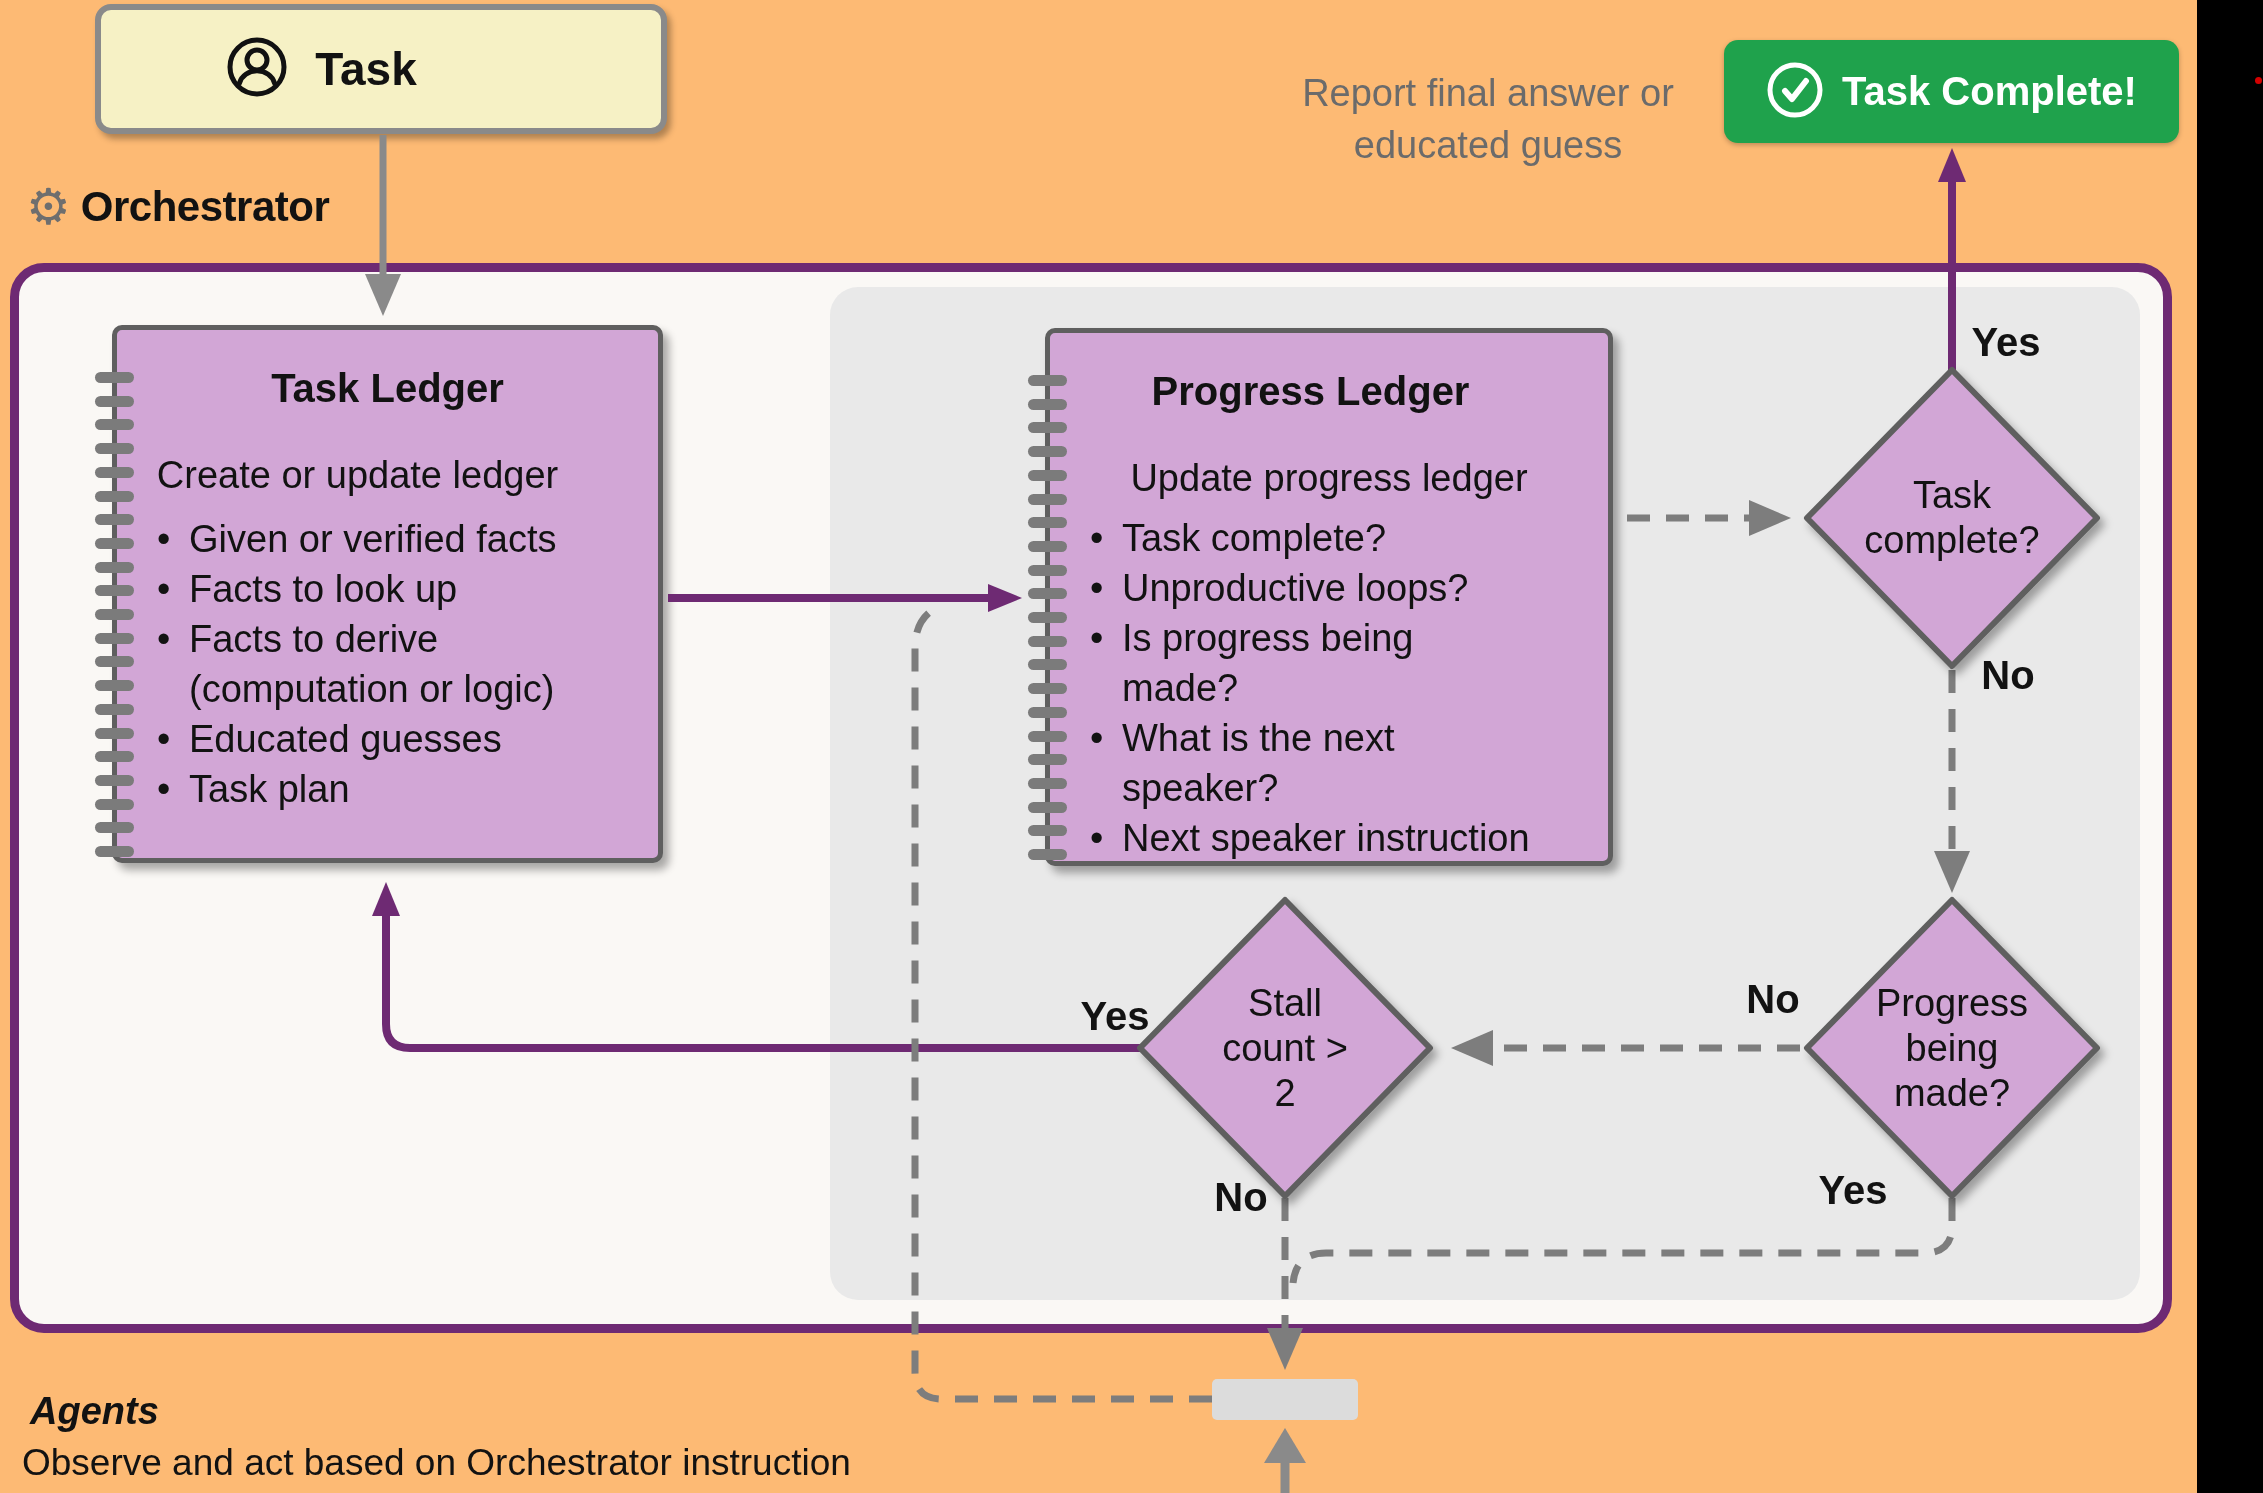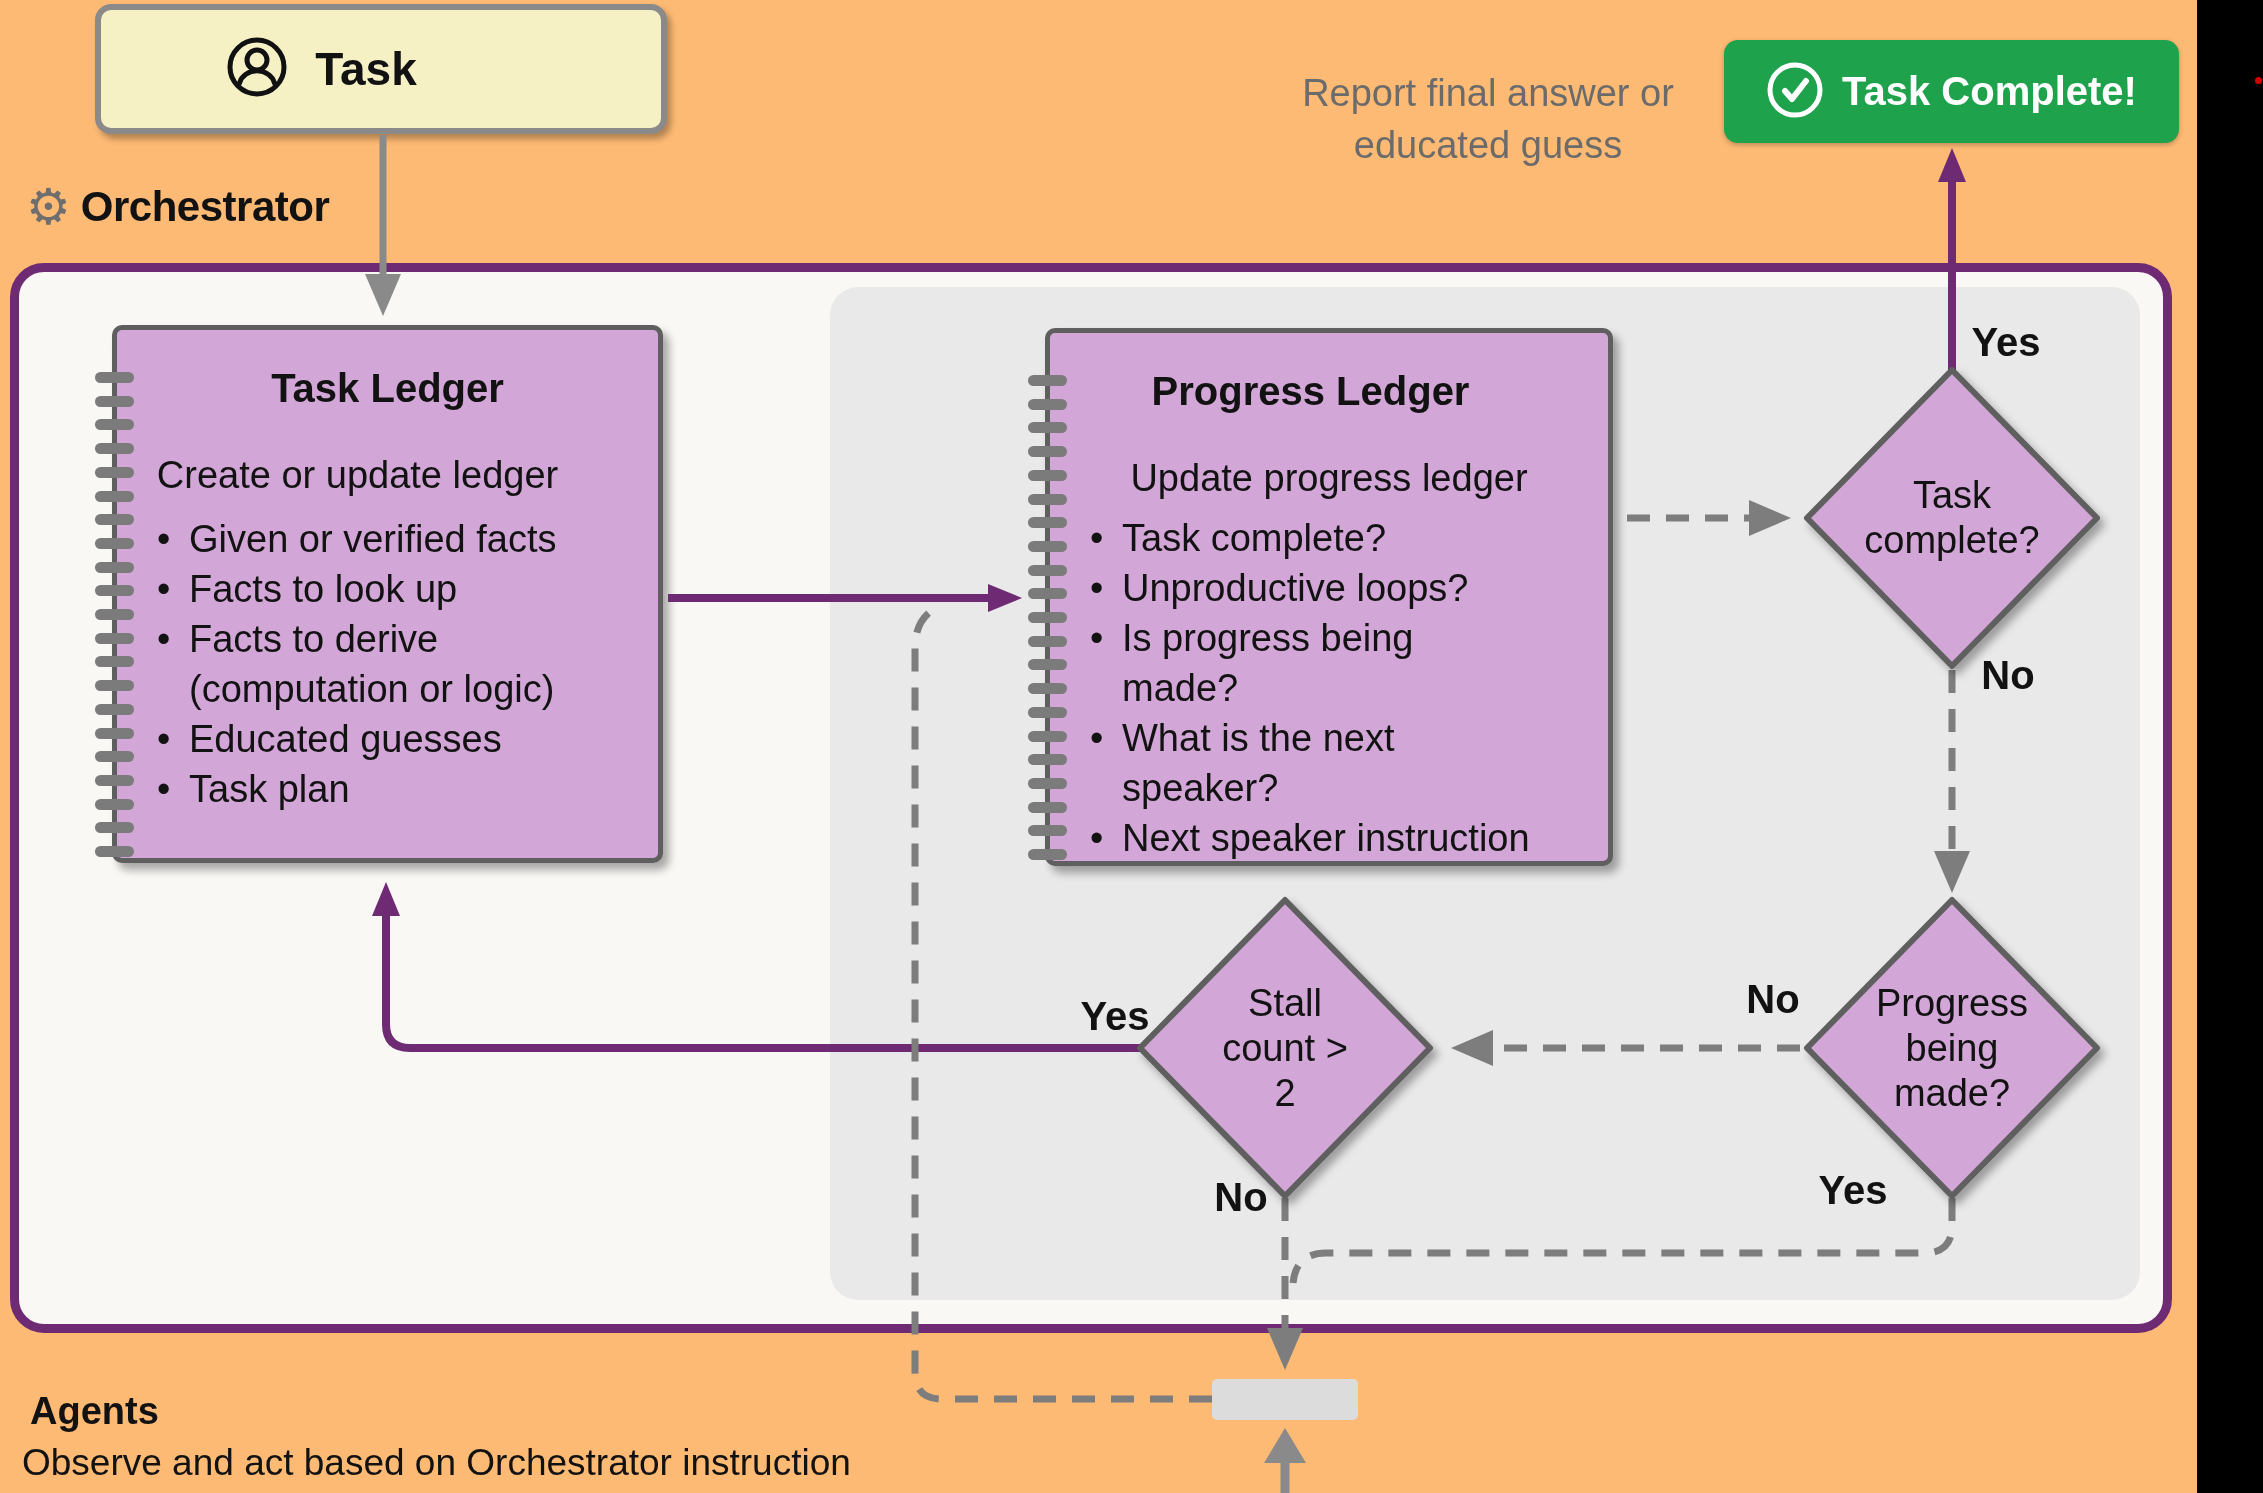--- a/index.html
+++ b/index.html
@@ -64,21 +64,21 @@
   #complete-banner{position:absolute;left:1724px;top:40px;width:455px;height:103px;background:var(--green);
     border-radius:14px;display:flex;align-items:center;justify-content:center;gap:18px;
     box-shadow:0 2px 5px rgba(0,0,0,.25);}
   #complete-banner .label{color:#fff;font-size:40px;font-weight:700;}
 
   
   #report-note{position:absolute;left:1188px;top:31px;width:600px;text-align:center;
     font-size:38px;line-height:52px;color:var(--note-text);margin-top:36px;}
 
   
-  #agents-title{position:absolute;left:30px;top:1390px;font-size:38px;font-weight:700;}
+  #agents-title{position:absolute;left:30px;top:1390px;font-size:38px;font-weight:700;font-style:italic;}
   #agents-subtitle{position:absolute;left:22px;top:1442px;font-size:37px;}
 
   svg#wires{position:absolute;left:0;top:0;}
 </style>
 </head>
 <body>
 
 <div id="stage">
 
   <div id="orchestrator-box"></div>

